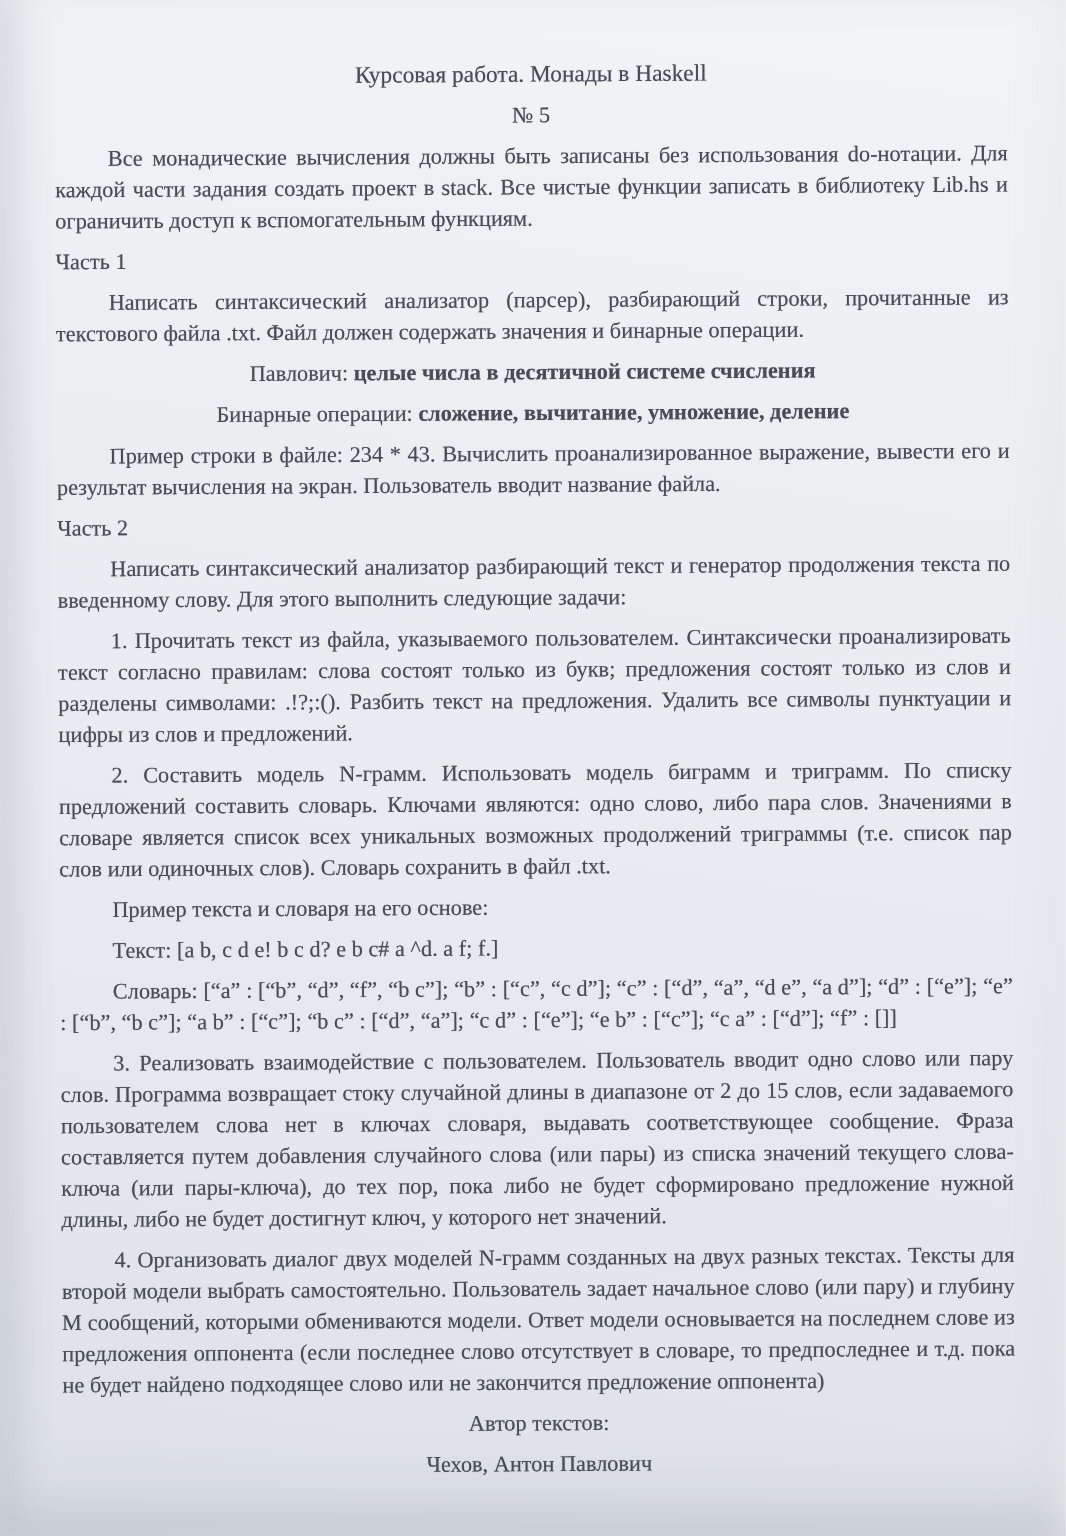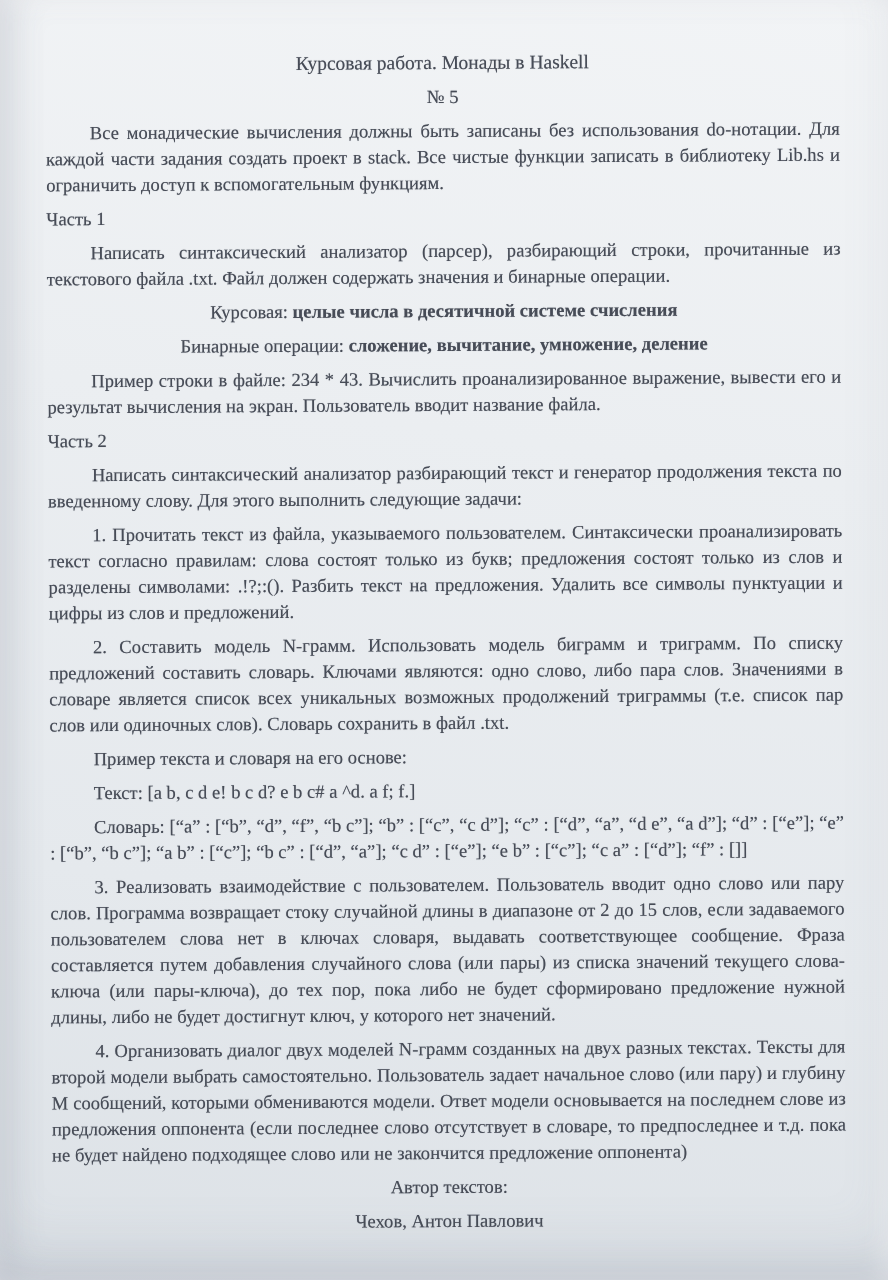--- a/index.html
+++ b/index.html
@@ -74,21 +74,21 @@
     <h1 class="title">Курсовая работа. Монады в Haskell</h1>
 
     <p class="docnum">№ 5</p>
 
     <p class="para">Все монадические вычисления должны быть записаны без использования do-нотации. Для каждой части задания создать проект в stack. Все чистые функции записать в библиотеку Lib.hs и ограничить доступ к вспомогательным функциям.</p>
 
     <h2 class="heading">Часть 1</h2>
 
     <p class="para">Написать синтаксический анализатор (парсер), разбирающий строки, прочитанные из текстового файла .txt. Файл должен содержать значения и бинарные операции.</p>
 
-    <p class="centerline"><span>Курсовая: </span><span class="semi">целые числа в десятичной системе счисления</span></p>
+    <p class="centerline"><span>Павлович: </span><span class="semi">целые числа в десятичной системе счисления</span></p>
 
     <p class="centerline"><span>Бинарные операции: </span><span class="semi">сложение, вычитание, умножение, деление</span></p>
 
     <p class="para">Пример строки в файле: 234 * 43. Вычислить проанализированное выражение, вывести его и результат вычисления на экран. Пользователь вводит название файла.</p>
 
     <h2 class="heading">Часть 2</h2>
 
     <p class="para">Написать синтаксический анализатор разбирающий текст и генератор продолжения текста по введенному слову. Для этого выполнить следующие задачи:</p>
 
     <p class="para">1. Прочитать текст из файла, указываемого пользователем. Синтаксически проанализировать текст согласно правилам: слова состоят только из букв; предложения состоят только из слов и разделены символами: .!?;:(). Разбить текст на предложения. Удалить все символы пунктуации и цифры из слов и предложений.</p>

